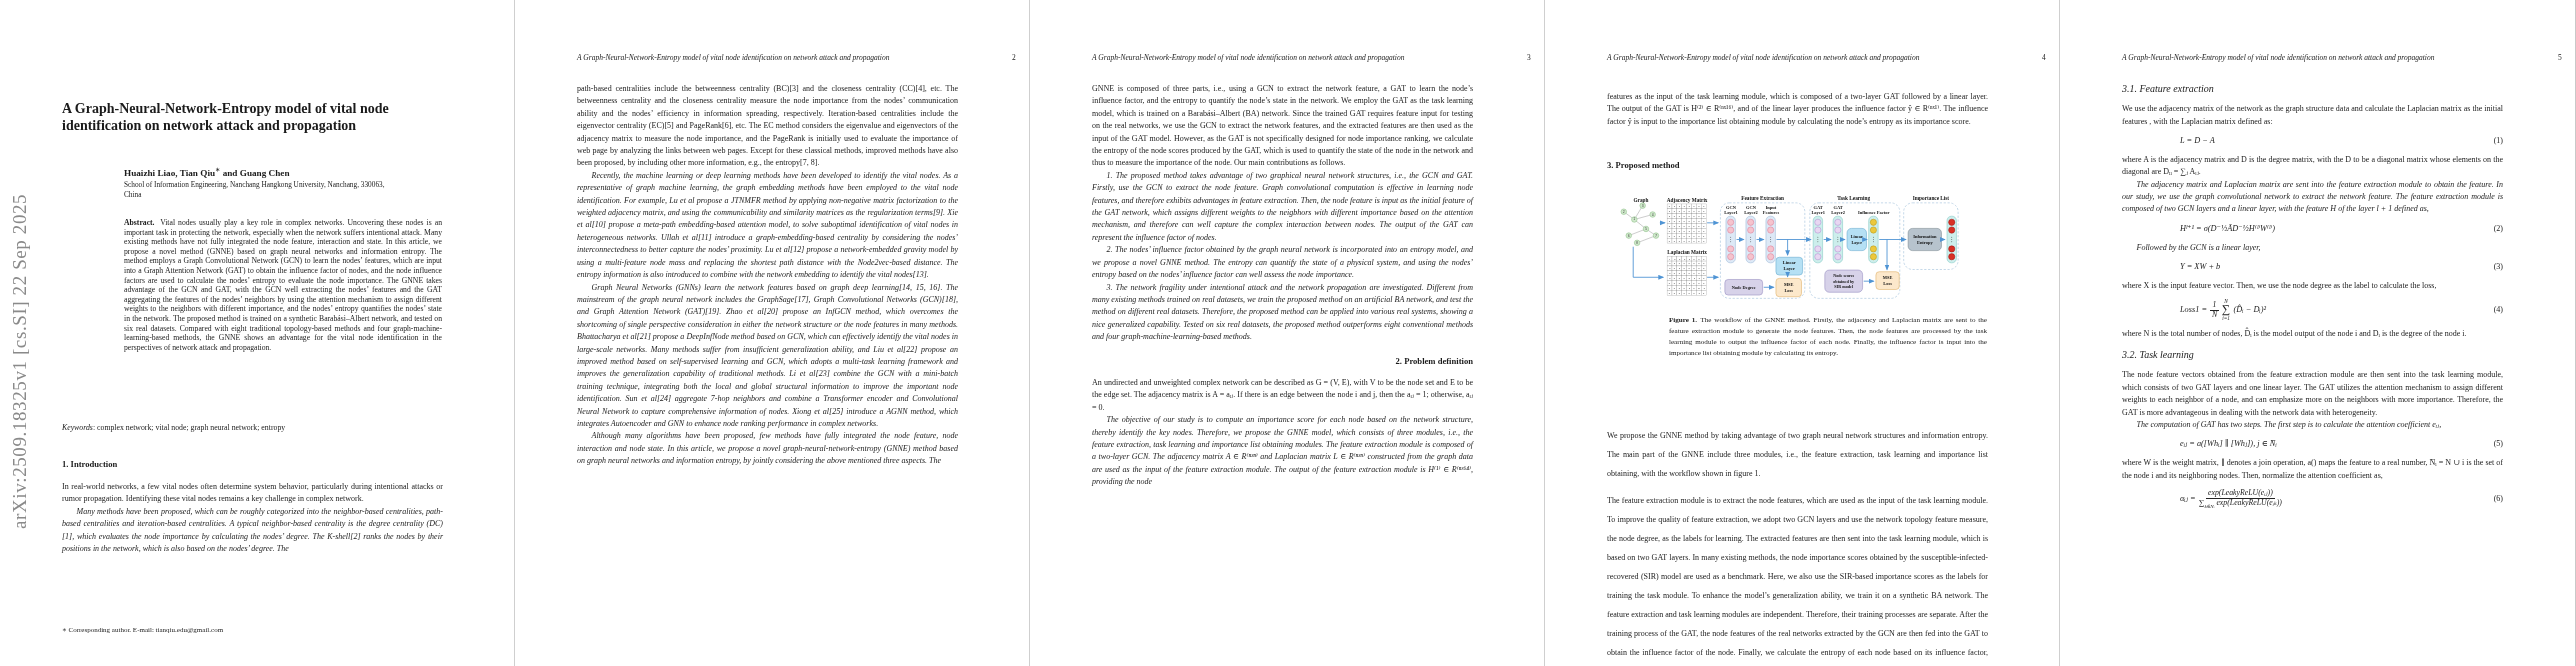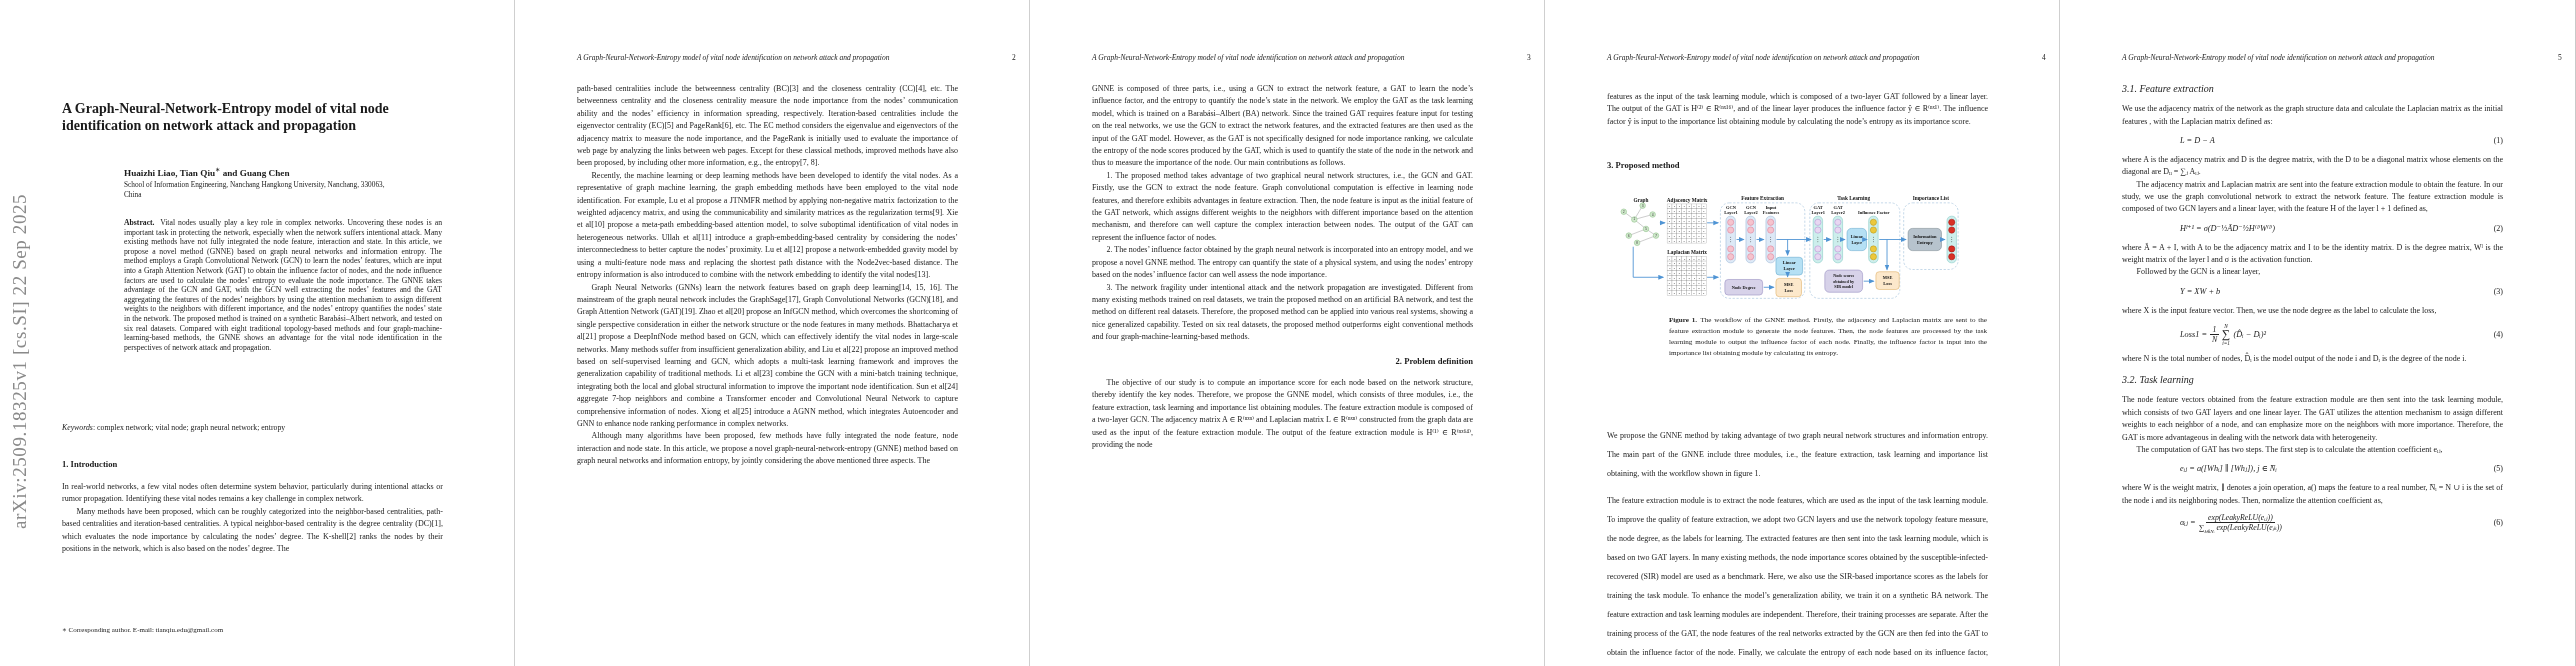--- a/index.html
+++ b/index.html
@@ -24,21 +24,21 @@
   .p1-body{position:absolute;left:62px;top:481px;width:381px;}
   .p1-footnote{position:absolute;left:62px;top:626px;width:381px;font-size:7px;}
 
   
   .runhead{position:absolute;top:53px;left:62px;right:13.3px;display:flex;align-items:baseline;
            font-size:7.5px;}
   .runhead .rh-title{font-style:italic;flex:1 1 auto;}
   .runhead .rh-num{font-style:normal;}
   .body-col{position:absolute;left:62px;top:83px;width:381px;font-size:8px;line-height:12.4px;text-align:justify;}
   .body-col p{margin:0;}
-  .body-col p.indent{text-indent:14.5px;}
+  .body-col p.indent{text-indent:14.5px;font-style:italic;}
   .sec-head{font-weight:bold;font-size:8.6px;text-align:right;margin:11px 0 10px 0;}
   .subsec-head{font-style:italic;font-size:10px;text-align:left;margin:9px 0 7.8px 0;}
 
   
   .eq{display:flex;align-items:center;margin:6.7px 0;text-align:left;}
   .eq .eq-content{margin-left:58px;font-style:italic;font-size:8.3px;display:inline-flex;align-items:center;gap:3.3px;}
   .eq .eq-num{margin-left:auto;font-style:normal;}
   .frac{display:inline-flex;flex-direction:column;align-items:center;line-height:1.05;font-size:7.8px;}
   .frac .fr-top{border-bottom:0.7px solid #222;padding:0 2.2px 0.6px 2.2px;}
   .frac .fr-bot{padding-top:0.6px;}
@@ -97,20 +97,21 @@
     <div class="runhead">
       <span class="rh-title">A Graph-Neural-Network-Entropy model of vital node identification on network attack and propagation</span>
       <span class="rh-num">3</span>
     </div>
     <div class="body-col">
       <p>GNNE is composed of three parts, i.e., using a GCN to extract the network feature, a GAT to learn the node’s influence factor, and the entropy to quantify the node’s state in the network. We employ the GAT as the task learning model, which is trained on a Barabási–Albert (BA) network. Since the trained GAT requires feature input for testing on the real networks, we use the GCN to extract the network features, and the extracted features are then used as the input of the GAT model. However, as the GAT is not specifically designed for node importance ranking, we calculate the entropy of the node scores produced by the GAT, which is used to quantify the state of the node in the network and thus to measure the importance of the node. Our main contributions as follows.</p>
       <p class="indent">1.  The proposed method takes advantage of two graphical neural network structures, i.e., the GCN and GAT. Firstly, use the GCN to extract the node feature. Graph convolutional computation is effective in learning node features, and therefore exhibits advantages in feature extraction. Then, the node feature is input as the initial feature of the GAT network, which assigns different weights to the neigbhors with different importance based on the attention mechanism, and therefore can well capture the complex interaction between nodes. The output of the GAT can represent the influence factor of nodes.</p>
       <p class="indent">2.  The nodes’ influence factor obtained by the graph neural network is incorporated into an entropy model, and we propose a novel GNNE method. The entropy can quantify the state of a physical system, and using the nodes’ entropy based on the nodes’ influence factor can well assess the node importance.</p>
       <p class="indent">3.  The network fragility under intentional attack and the network propagation are investigated.  Different from many existing methods trained on real datasets, we train the proposed method on an artificial BA network, and test the method on different real datasets. Therefore, the proposed method can be applied into various real systems, showing a nice generalized capability. Tested on six real datasets, the proposed method outperforms eight conventional methods and four graph-machine-learning-based methods.</p>
       <div class="sec-head">2. Problem definition</div>
+      <p>An undirected and unweighted complex network can be described as G = (V, E), with V to be the node set and E to be the edge set. The adjacency matrix is A = aᵢⱼ. If there is an edge between the node i and j, then the aᵢⱼ = 1; otherwise, aᵢⱼ = 0.</p>
       <p class="indent">The objective of our study is to compute an importance score for each node based on the network structure, thereby identify the key nodes.  Therefore, we propose the GNNE model, which consists of three modules, i.e., the feature extraction, task learning and importance list obtaining modules. The feature extraction module is composed of a two-layer GCN. The adjacency matrix A ∈ R⁽ⁿˣⁿ⁾ and Laplacian matrix L ∈ R⁽ⁿˣⁿ⁾ constructed from the graph data are used as the input of the feature extraction module. The output of the feature extraction module is H⁽¹⁾ ∈ R⁽ⁿˣ⁶⁴⁾, providing the node</p>
     </div>
   </div>
 
   <div class="page">
     <div class="runhead">
       <span class="rh-title">A Graph-Neural-Network-Entropy model of vital node identification on network attack and propagation</span>
       <span class="rh-num">4</span>
     </div>
     <div class="p4-block1">
@@ -585,21 +586,20 @@
       <div class="eq">
         <span class="eq-content">L = D − A</span>
         <span class="eq-num">(1)</span>
       </div>
       <p>where A is the adjacency matrix and D is the degree matrix, with the D to be a diagonal matrix whose elements on the diagonal are Dᵢᵢ = ∑ⱼ Aᵢⱼ.</p>
       <p class="indent">The adjacency matrix and Laplacian matrix are sent into the feature extraction module to obtain the feature. In our study, we use the graph convolutional network to extract the network feature. The feature extraction module is composed of two GCN layers and a linear layer, with the feature H of the layer l + 1 defined as,</p>
       <div class="eq">
         <span class="eq-content">Hˡ⁺¹ = σ(D⁻½ÃD⁻½H⁽ˡ⁾W⁽ˡ⁾)</span>
         <span class="eq-num">(2)</span>
       </div>
-      <p>where Ã = A + I, with A to be the adjacency matrix and I to be the identity matrix. D is the degree matrix, Wˡ is the weight matrix of the layer l and σ is the activation function.</p>
       <p class="indent">Followed by the GCN is a linear layer,</p>
       <div class="eq">
         <span class="eq-content">Y = XW + b</span>
         <span class="eq-num">(3)</span>
       </div>
       <p>where X is the input feature vector.  Then, we use the node degree as the label to calculate the loss,</p>
       <div class="eq">
         <span class="eq-content">
           <span>Loss1 =</span>
           <span class="frac">

